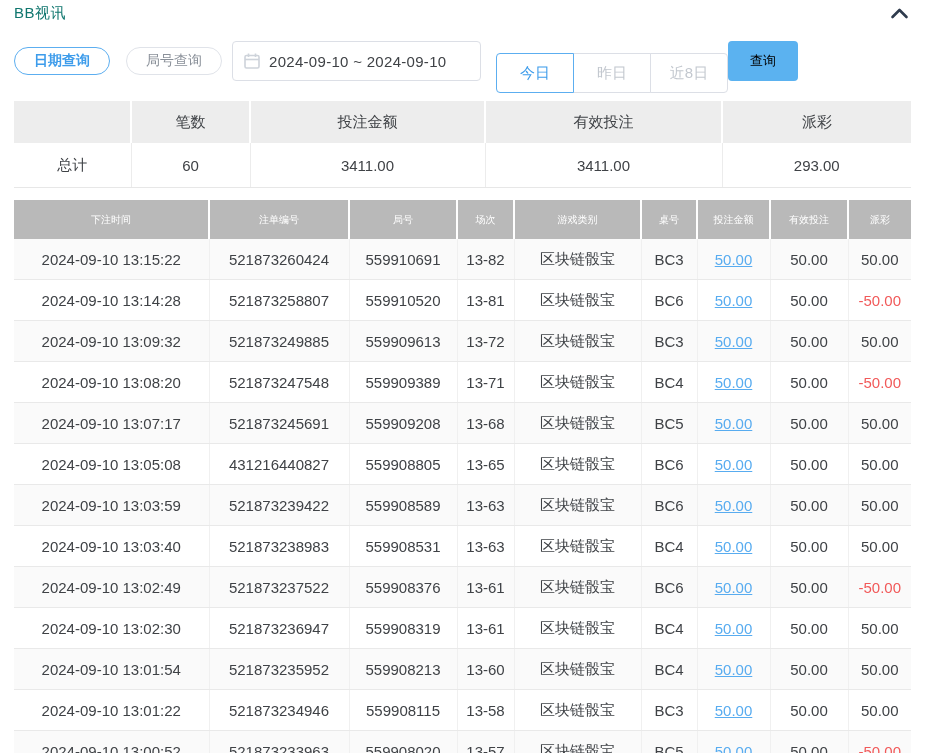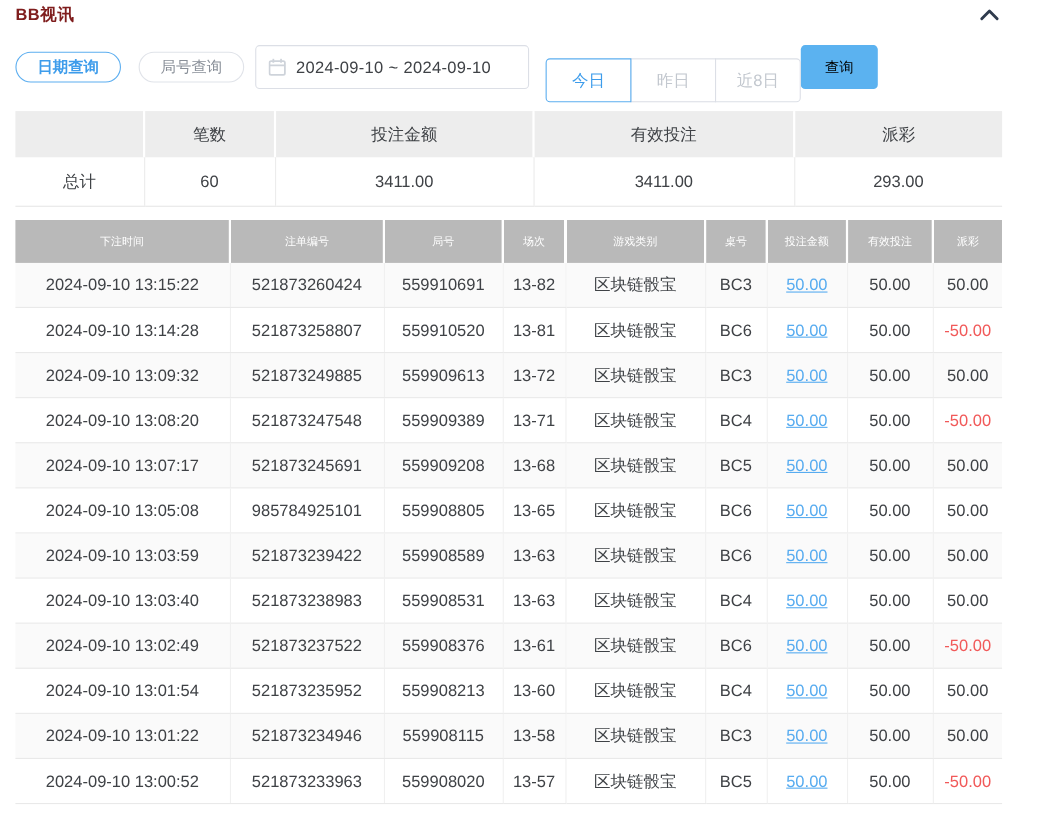--- a/index.html
+++ b/index.html
@@ -4,21 +4,21 @@
 <style>
   html,body{margin:0;padding:0;}
   body{
     width:947px;height:753px;overflow:hidden;background:#ffffff;
     font-family:"Liberation Sans","DejaVu Sans",sans-serif;
     -webkit-font-smoothing:antialiased;
     padding:2px 36px 0 14px;box-sizing:border-box;
   }
   
   .top-bar{display:flex;justify-content:space-between;align-items:center;height:22px;}
-  .page-title{font-size:15px;font-weight:700;color:#7f1d1d;letter-spacing:.5px;}
+  .page-title{font-size:15px;font-weight:400;color:#0f766e;letter-spacing:.5px;}
   .collapse-btn{background:none;border:none;padding:2px;cursor:pointer;line-height:0;}
   
   .filter-bar{display:flex;align-items:center;margin-top:17px;height:40px;}
   .tab-btn{height:28px;padding:0 19px;background:#fff;border-radius:19px;font-size:14px;cursor:pointer;}
   .tab-btn.active{border:1px solid #5caef0;color:#3d9ceb;font-weight:700;}
   .tab-btn.idle{border:1px solid #e0e3e9;color:#8a9099;margin-left:16px;}
   .date-input{margin-left:10px;width:225px;height:38px;border:1px solid #dcdfe6;border-radius:4px;
     display:flex;align-items:center;padding:0 11px;box-sizing:content-box;cursor:text;background:#fff;}
   .date-input .cal{line-height:0;margin-right:9px;}
   .date-value{font-size:15px;color:#3f4246;letter-spacing:.3px;}
@@ -193,21 +193,21 @@
         <td>559909208</td>
         <td>13-68</td>
         <td>区块链骰宝</td>
         <td>BC5</td>
         <td><a class="bet">50.00</a></td>
         <td>50.00</td>
         <td>50.00</td>
       </tr>
       <tr>
         <td>2024-09-10 13:05:08</td>
-        <td>985784925101</td>
+        <td>431216440827</td>
         <td>559908805</td>
         <td>13-65</td>
         <td>区块链骰宝</td>
         <td>BC6</td>
         <td><a class="bet">50.00</a></td>
         <td>50.00</td>
         <td>50.00</td>
       </tr>
       <tr>
         <td>2024-09-10 13:03:59</td>
@@ -236,20 +236,31 @@
         <td>521873237522</td>
         <td>559908376</td>
         <td>13-61</td>
         <td>区块链骰宝</td>
         <td>BC6</td>
         <td><a class="bet">50.00</a></td>
         <td>50.00</td>
         <td class="neg">-50.00</td>
       </tr>
       <tr>
+        <td>2024-09-10 13:02:30</td>
+        <td>521873236947</td>
+        <td>559908319</td>
+        <td>13-61</td>
+        <td>区块链骰宝</td>
+        <td>BC4</td>
+        <td><a class="bet">50.00</a></td>
+        <td>50.00</td>
+        <td>50.00</td>
+      </tr>
+      <tr>
         <td>2024-09-10 13:01:54</td>
         <td>521873235952</td>
         <td>559908213</td>
         <td>13-60</td>
         <td>区块链骰宝</td>
         <td>BC4</td>
         <td><a class="bet">50.00</a></td>
         <td>50.00</td>
         <td>50.00</td>
       </tr>

